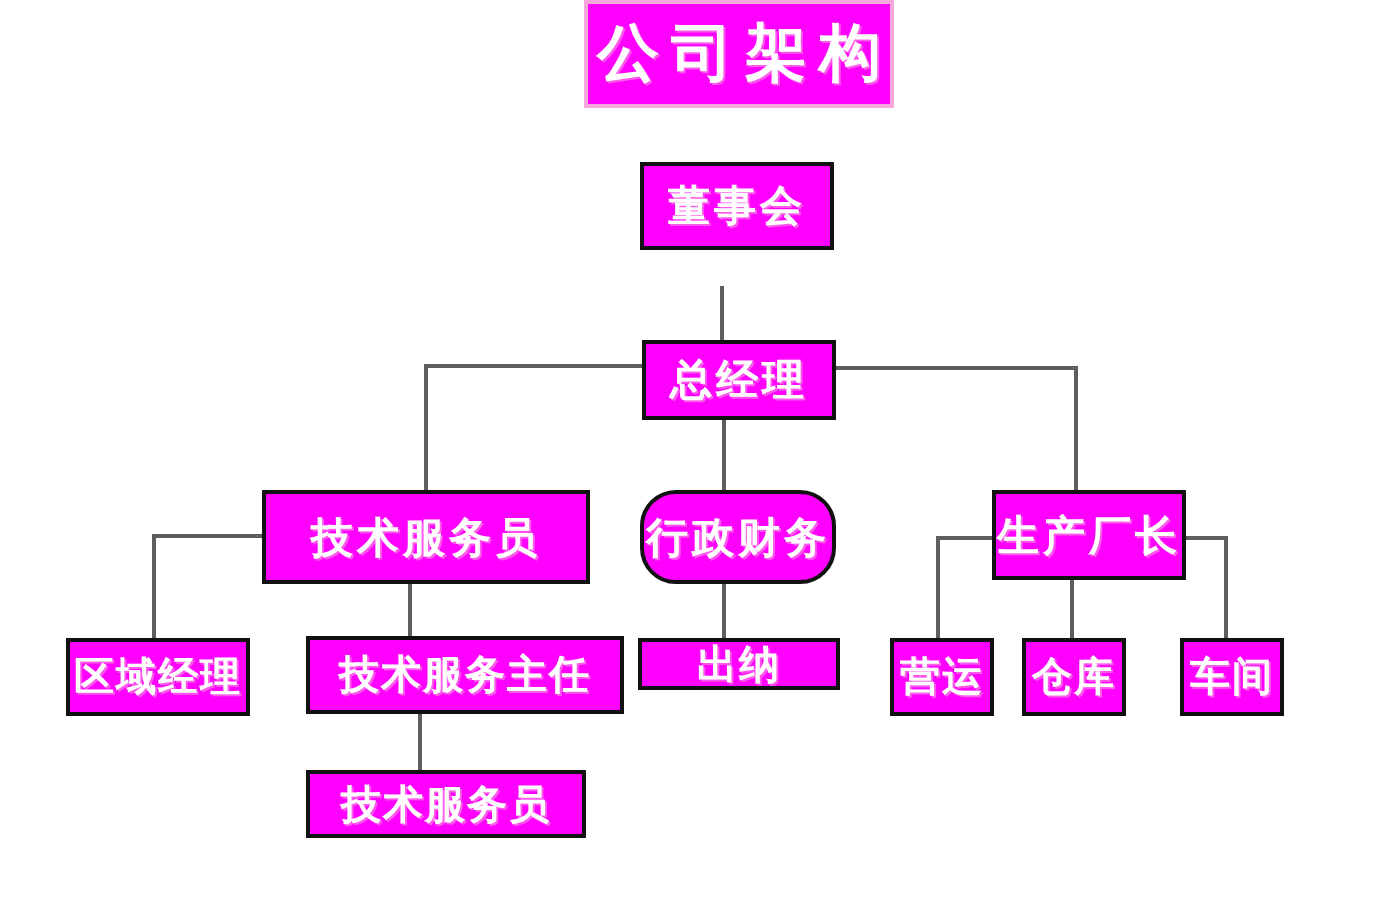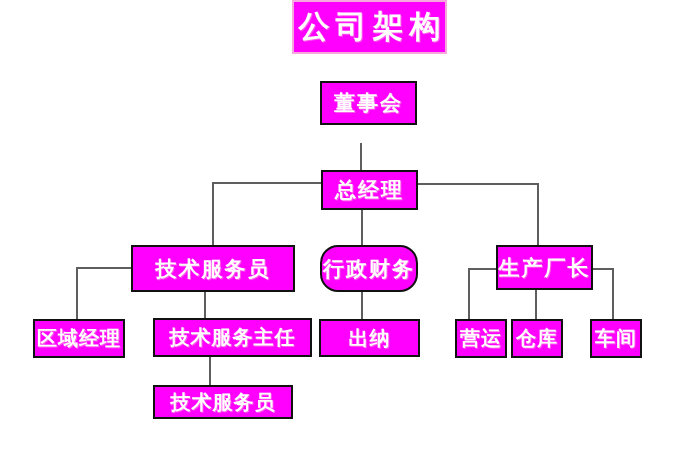--- a/index.html
+++ b/index.html
@@ -64,20 +64,20 @@
   <div class="node" style="left:320px;top:81px;width:97px;height:44px;">董事会</div>
 
   <div class="node" style="left:321px;top:170px;width:97px;height:40px;">总经理</div>
 
   <div class="node" style="left:131px;top:245px;width:164px;height:47px;">技术服务员</div>
   <div class="node" style="left:320px;top:245px;width:98px;height:47px;border-radius:18px;">行政财务</div>
   <div class="node" style="left:496px;top:245px;width:97px;height:45px;">生产厂长</div>
 
   <div class="node small" style="left:33px;top:319px;width:92px;height:39px;">区域经理</div>
   <div class="node small" style="left:153px;top:318px;width:159px;height:39px;">技术服务主任</div>
-  <div class="node small" style="left:319px;top:319px;width:101px;height:38px;">出纳</div>
-  <div class="node small" style="left:445px;top:319px;width:52px;height:39px;margin-left:10px;">营运</div>
+  <div class="node small" style="left:319px;top:319px;width:101px;height:26px;">出纳</div>
+  <div class="node small" style="left:445px;top:319px;width:52px;height:39px;">营运</div>
   <div class="node small" style="left:511px;top:319px;width:52px;height:39px;">仓库</div>
   <div class="node small" style="left:590px;top:319px;width:52px;height:39px;">车间</div>
 
   <div class="node small" style="left:153px;top:385px;width:140px;height:34px;">技术服务员</div>
 
 </div>
 
 </body></html>

